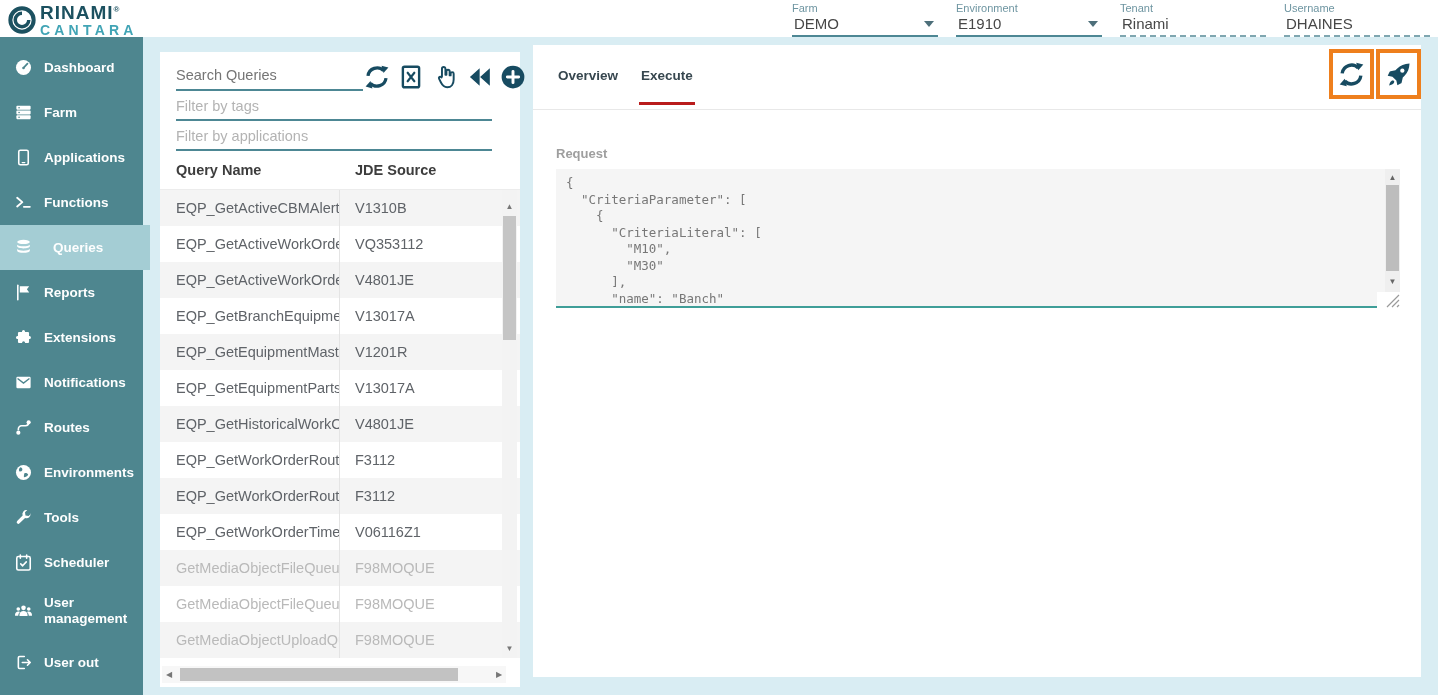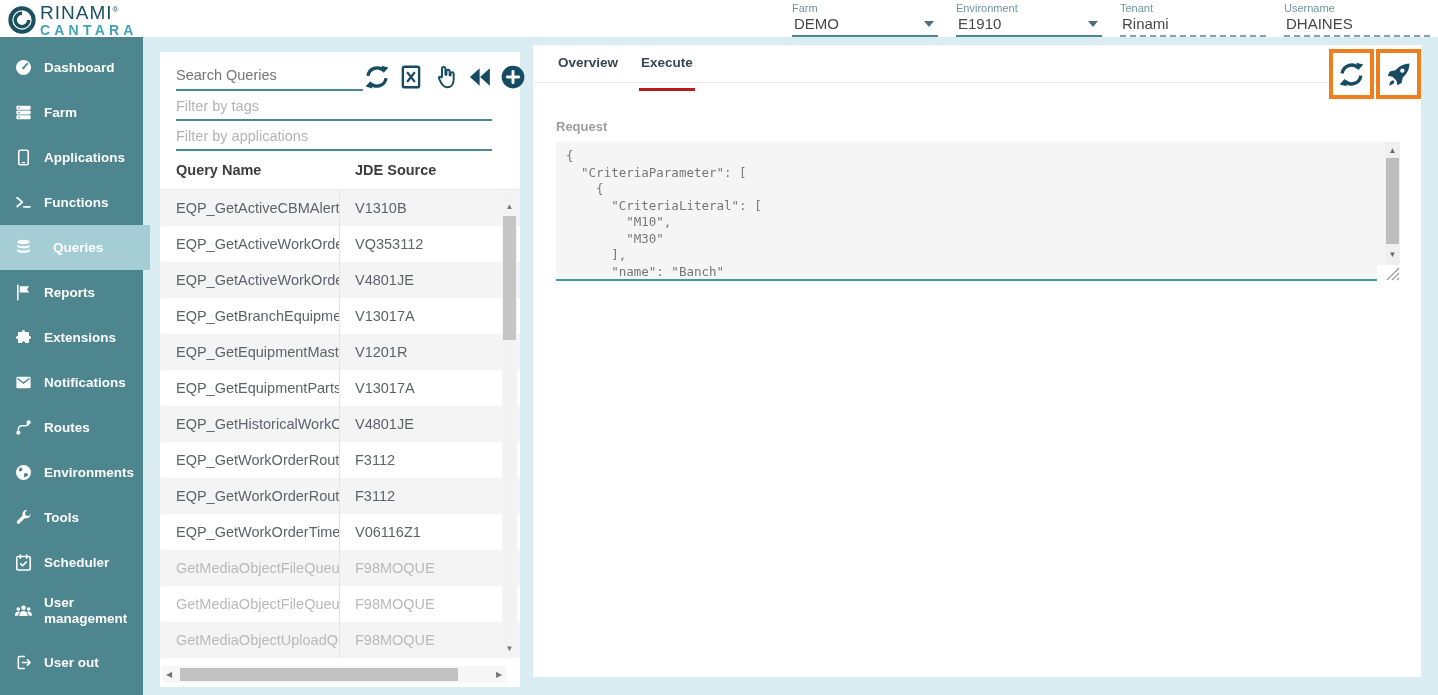--- a/index.html
+++ b/index.html
@@ -4,21 +4,21 @@
 <style>
   * { margin:0; padding:0; box-sizing:border-box; }
   html,body { width:1438px; height:695px; overflow:hidden; }
   body { font-family:"Liberation Sans", sans-serif; background:#d9edf3; position:relative; }
 
   
   .topbar { position:absolute; top:0; left:0; width:1438px; height:37px; background:#ffffff; z-index:5; }
   .logo { position:absolute; left:8px; top:3px; display:flex; align-items:center; gap:4px; }
   .logo-mark { width:28px; height:28px; }
   .logo-text { line-height:1; }
-  .logo-line1 { font-size:19px; font-weight:normal; color:#1c5160; letter-spacing:1px; }
+  .logo-line1 { font-size:19px; font-weight:bold; color:#1c5160; letter-spacing:1px; }
   .logo-reg { font-size:8px; vertical-align:super; color:#1c5160; }
   .logo-line2 { font-size:14px; font-weight:bold; color:#41a4b5; letter-spacing:4.2px; margin-top:1px; }
   .hdr-fields { position:absolute; right:8px; top:2px; display:flex; gap:18px; }
   .hdr-field { width:146px; }
   .hdr-label { font-size:11px; color:#6e95a1; }
   .hdr-value { font-size:15px; color:#474747; padding:1px 2px 3px 2px; position:relative; }
   .hdr-value.select { border-bottom:2px solid #4d8794; }
   .hdr-value.plain  { border-bottom:2px dashed #7fa6b0; }
   .hdr-caret { position:absolute; right:4px; top:7px; width:0; height:0;
                border-left:5px solid transparent; border-right:5px solid transparent; border-top:6px solid #4d6f7a; }
@@ -64,21 +64,21 @@
 
   
   .vsb { position:absolute; right:3px; top:0; width:15px; height:468px; background:#f3f3f3; }
   .vsb .arrow { position:absolute; left:0; width:15px; height:14px; font-size:8px; color:#777; text-align:center; line-height:14px; }
   .vsb .thumb { position:absolute; left:1px; width:13px; background:#c5c5c5; }
   .hsb { position:relative; margin-top:8px; height:17px; background:#f7f7f7; width:344px; margin-left:2px; }
   .hsb .arrow { position:absolute; top:0; height:17px; width:14px; font-size:8px; color:#777; text-align:center; line-height:17px; }
   .hsb .thumb { position:absolute; top:2px; height:13px; background:#c2c2c2; }
 
   
-  .tabs { display:flex; padding-left:23px; height:38px; align-items:center; gap:19px; border-bottom:1px solid #e8e8e8; position:relative; }
+  .tabs { display:flex; padding-left:23px; height:65px; align-items:center; gap:19px; border-bottom:1px solid #e8e8e8; position:relative; }
   .tab { font-size:13.5px; font-weight:bold; color:#37474f; height:55px; display:flex; align-items:center; cursor:pointer;
          border-bottom:3px solid transparent; padding:0 2px; }
   .tab.active { border-bottom:3px solid #b91c1c; }
   .action-btns { position:absolute; right:0; top:4px; display:flex; }
   .action-btn { width:45px; height:50px; border:4px solid #ee7f1d; background:#fff; display:flex; align-items:center; justify-content:center;
                 color:#174b61; cursor:pointer; }
   .action-btn svg { width:27px; height:27px; }
   .action-btn + .action-btn { margin-left:2px; }
 
   .req-label { margin:36px 0 8px 23px; font-size:13px; font-weight:bold; color:#9e9e9e; }

